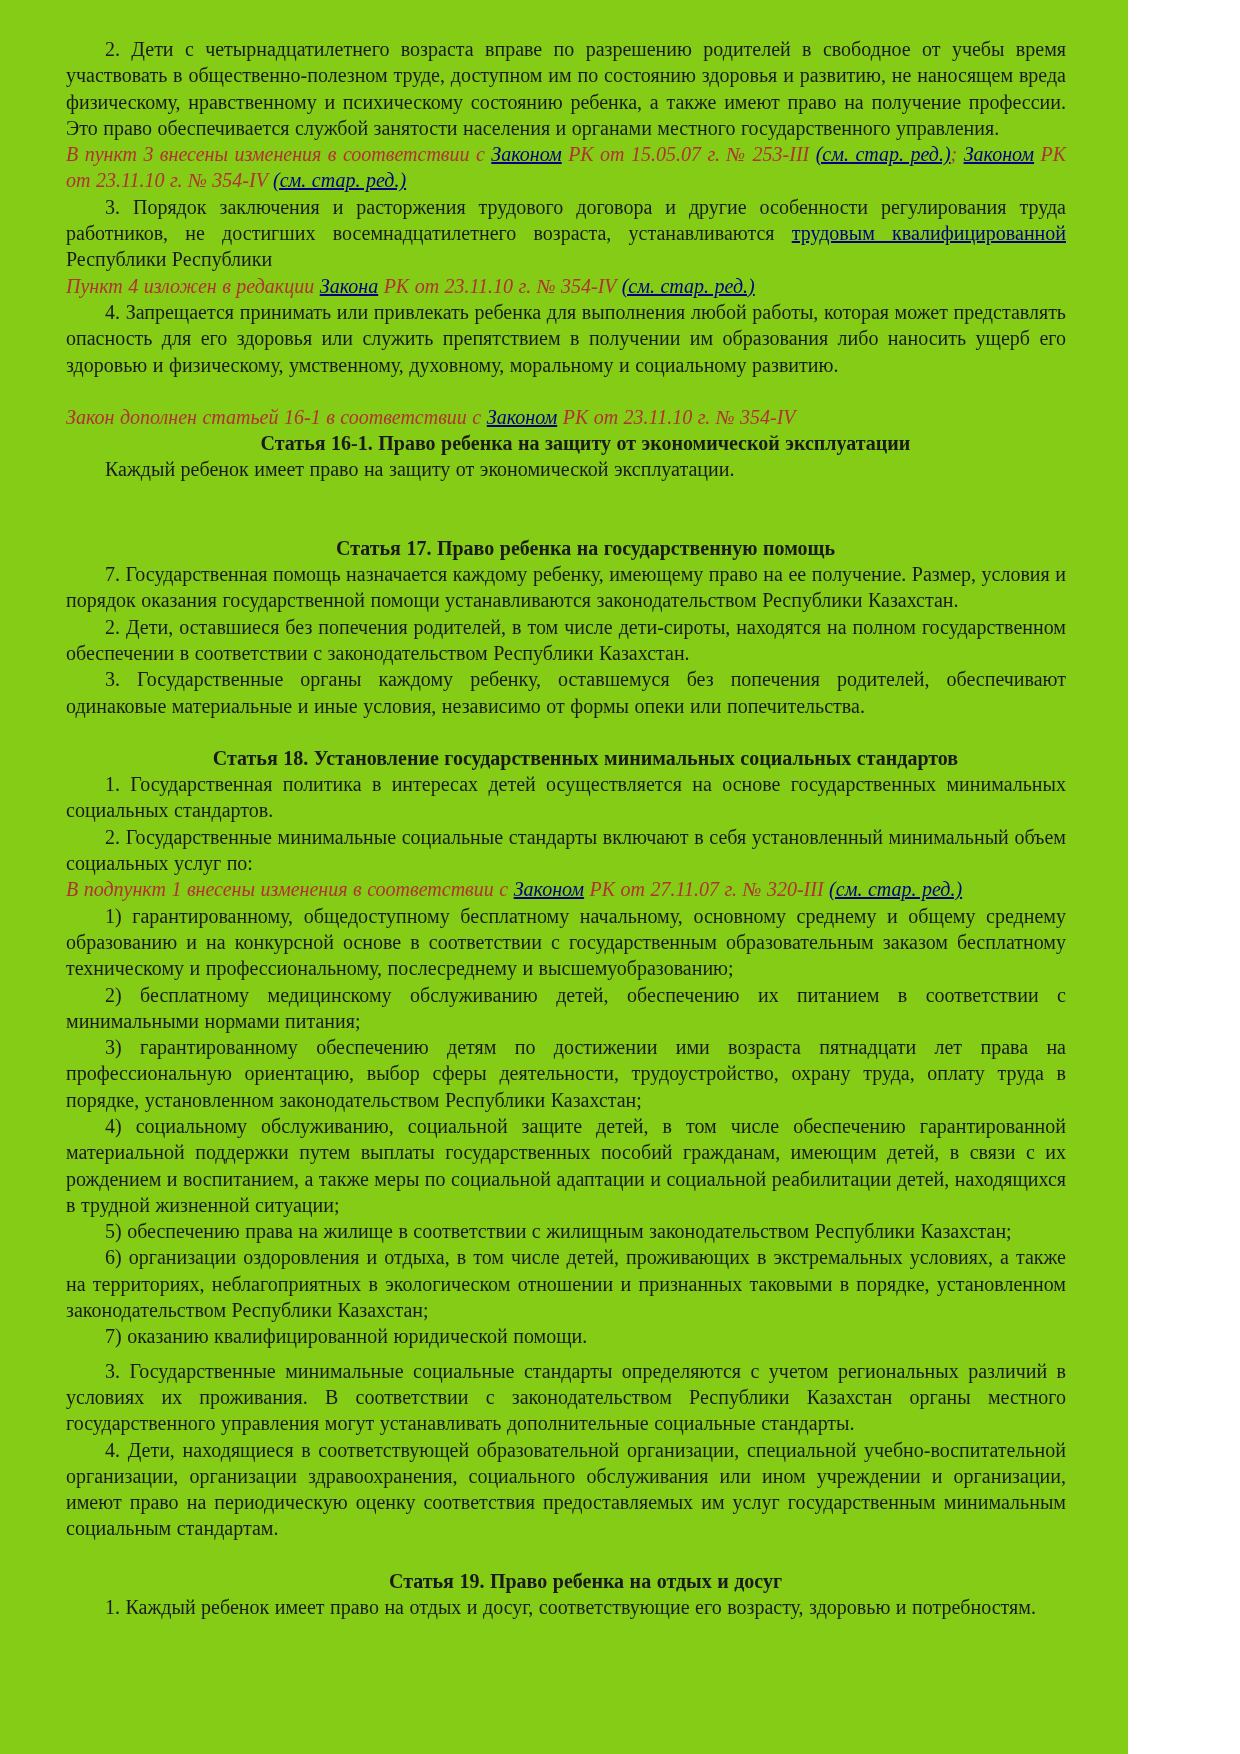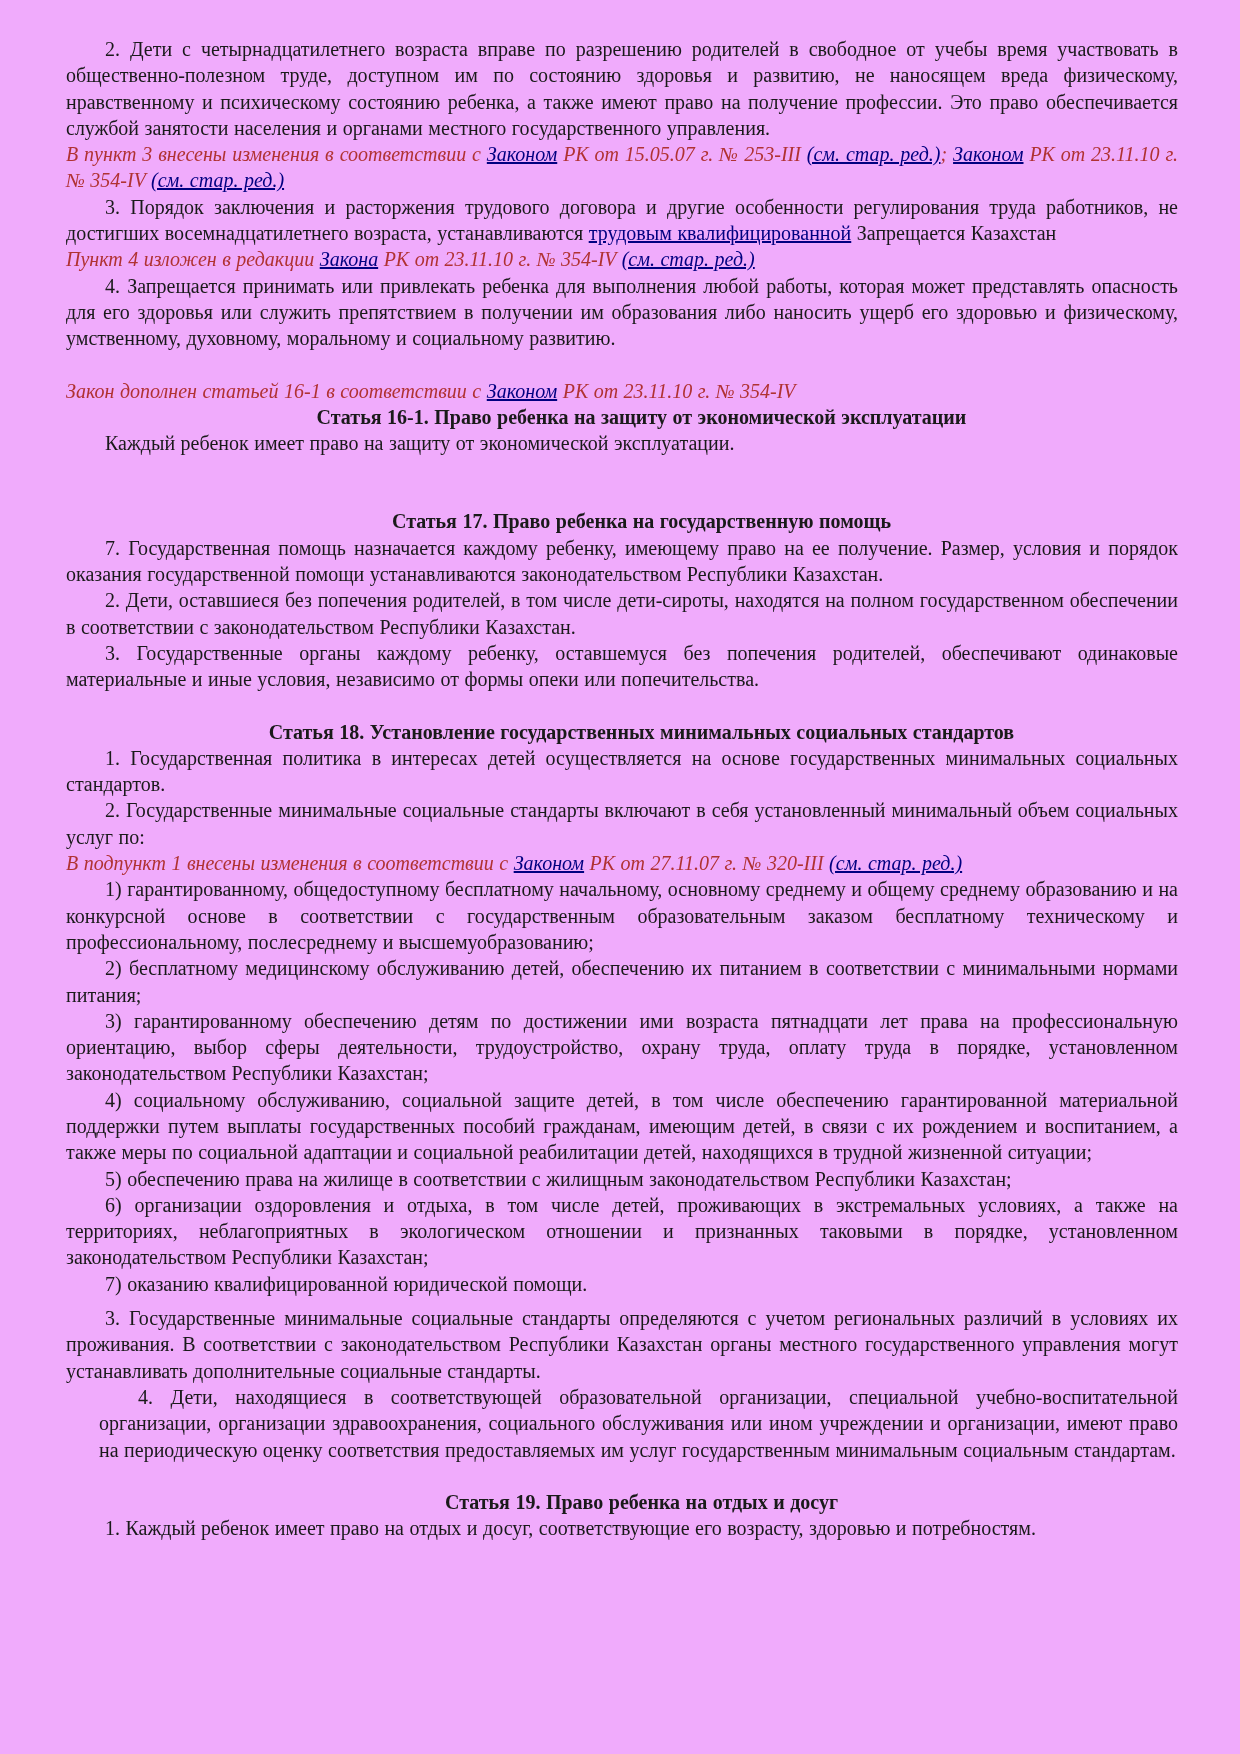--- a/index.html
+++ b/index.html
@@ -2,24 +2,24 @@
 <html lang="ru"><head>
 <meta charset="utf-8">
 <style>
   html, body {
     margin: 0;
     padding: 0;
     background: #ffffff;
   }
   .page {
     position: relative;
-    width: 1240px;
+    width: 1128px;
     min-height: 1754px;
     box-sizing: border-box;
-    background: #f0abfc;
+    background: #84cc16;
     padding: 36px 62px 40px 66px;
     font-family: "Liberation Serif", "DejaVu Serif", serif;
     font-size: 20px;
     line-height: 26.3px;
     color: #1a1a1a;
     word-spacing: 0.5px;
   }
   .para {
     margin: 0;
     text-align: justify;
@@ -48,21 +48,21 @@
     font-style: italic;
   }
 </style>
 </head>
 <body>
 
 <div class="page">
   <div id="doc-content">
       <p class="para" style="color: rgb(26, 26, 26);"><span>2. Дети с четырнадцатилетнего возраста вправе по разрешению родителей в свободное от учебы время участвовать в общественно-полезном труде, доступном им по состоянию здоровья и развитию, не наносящем вреда физическому, нравственному и психическому состоянию ребенка, а также имеют право на получение профессии. Это право обеспечивается службой занятости населения и органами местного государственного управления.</span></p>
       <p class="note" style="color: rgb(176, 50, 50);"><span>В пункт 3 внесены изменения в соответствии с </span><a class="law-link" style="color: rgb(0, 0, 128);">Законом</a><span> РК от 15.05.07 г. № 253-III </span><a class="law-link" style="color: rgb(0, 0, 128);">(см. стар. ред.)</a><span>; </span><a class="law-link" style="color: rgb(0, 0, 128);">Законом</a><span> РК от 23.11.10 г. № 354-IV </span><a class="law-link" style="color: rgb(0, 0, 128);">(см. стар. ред.)</a></p>
-      <p class="para" style="color: rgb(26, 26, 26);"><span>3. Порядок заключения и расторжения трудового договора и другие особенности регулирования труда работников, не достигших восемнадцатилетнего возраста, устанавливаются </span><a class="law-link" style="color: rgb(0, 0, 128);">трудовым квалифицированной</a><span> Запрещается Казахстан</span></p>
+      <p class="para" style="color: rgb(26, 26, 26);"><span>3. Порядок заключения и расторжения трудового договора и другие особенности регулирования труда работников, не достигших восемнадцатилетнего возраста, устанавливаются </span><a class="law-link" style="color: rgb(0, 0, 128);">трудовым квалифицированной</a><span> Республики Республики</span></p>
       <p class="note" style="color: rgb(176, 50, 50);"><span>Пункт 4 изложен в редакции </span><a class="law-link" style="color: rgb(0, 0, 128);">Закона</a><span> РК от 23.11.10 г. № 354-IV </span><a class="law-link" style="color: rgb(0, 0, 128);">(см. стар. ред.)</a></p>
       <p class="para" style="color: rgb(26, 26, 26);"><span>4. Запрещается принимать или привлекать ребенка для выполнения любой работы, которая может представлять опасность для его здоровья или служить препятствием в получении им образования либо наносить ущерб его здоровью и физическому, умственному, духовному, моральному и социальному развитию.</span></p>
       <div class="spacer"></div>
       <p class="note" style="color: rgb(176, 50, 50);"><span>Закон дополнен статьей 16-1 в соответствии с </span><a class="law-link" style="color: rgb(0, 0, 128);">Законом</a><span> РК от 23.11.10 г. № 354-IV</span></p>
       <p class="heading" style="color: rgb(26, 26, 26);"><span>Статья 16-1. Право ребенка на защиту от экономической эксплуатации</span></p>
       <p class="para" style="color: rgb(26, 26, 26);"><span>Каждый ребенок имеет право на защиту от экономической эксплуатации.</span></p>
       <div class="spacer"></div>
       <div class="spacer"></div>
       <p class="heading" style="color: rgb(26, 26, 26);"><span>Статья 17. Право ребенка на государственную помощь</span></p>
       <p class="para" style="color: rgb(26, 26, 26);"><span>7. Государственная помощь назначается каждому ребенку, имеющему право на ее получение. Размер, условия и порядок оказания государственной помощи устанавливаются законодательством Республики Казахстан.</span></p>
@@ -74,18 +74,18 @@
       <p class="para" style="color: rgb(26, 26, 26);"><span>2. Государственные минимальные социальные стандарты включают в себя установленный минимальный объем социальных услуг по:</span></p>
       <p class="note" style="color: rgb(176, 50, 50);"><span>В подпункт 1 внесены изменения в соответствии с </span><a class="law-link" style="color: rgb(0, 0, 128);">Законом</a><span> РК от 27.11.07 г. № 320-III </span><a class="law-link" style="color: rgb(0, 0, 128);">(см. стар. ред.)</a></p>
       <p class="para" style="color: rgb(26, 26, 26);"><span>1) гарантированному, общедоступному бесплатному начальному, основному среднему и общему среднему образованию и на конкурсной основе в соответствии с государственным образовательным заказом бесплатному техническому и профессиональному, послесреднему и высшемуобразованию;</span></p>
       <p class="para" style="color: rgb(26, 26, 26);"><span>2) бесплатному медицинскому обслуживанию детей, обеспечению их питанием в соответствии с минимальными нормами питания;</span></p>
       <p class="para" style="color: rgb(26, 26, 26);"><span>3) гарантированному обеспечению детям по достижении ими возраста пятнадцати лет права на профессиональную ориентацию, выбор сферы деятельности, трудоустройство, охрану труда, оплату труда в порядке, установленном законодательством Республики Казахстан;</span></p>
       <p class="para" style="color: rgb(26, 26, 26);"><span>4) социальному обслуживанию, социальной защите детей, в том числе обеспечению гарантированной материальной поддержки путем выплаты государственных пособий гражданам, имеющим детей, в связи с их рождением и воспитанием, а также меры по социальной адаптации и социальной реабилитации детей, находящихся в трудной жизненной ситуации;</span></p>
       <p class="para" style="color: rgb(26, 26, 26);"><span>5) обеспечению права на жилище в соответствии с жилищным законодательством Республики Казахстан;</span></p>
       <p class="para" style="color: rgb(26, 26, 26);"><span>6) организации оздоровления и отдыха, в том числе детей, проживающих в экстремальных условиях, а также на территориях, неблагоприятных в экологическом отношении и признанных таковыми в порядке, установленном законодательством Республики Казахстан;</span></p>
       <p class="para" style="color: rgb(26, 26, 26);"><span>7) оказанию квалифицированной юридической помощи.</span></p>
       <p class="para" style="color: rgb(26, 26, 26); margin-top: 8px;"><span>3. Государственные минимальные социальные стандарты определяются с учетом региональных различий в условиях их проживания. В соответствии с законодательством Республики Казахстан органы местного государственного управления могут устанавливать дополнительные социальные стандарты.</span></p>
-      <p class="para" style="color: rgb(26, 26, 26); margin-left: 33px;"><span>4. Дети, находящиеся в соответствующей образовательной организации, специальной учебно-воспитательной организации, организации здравоохранения, социального обслуживания или ином учреждении и организации, имеют право на периодическую оценку соответствия предоставляемых им услуг государственным минимальным социальным стандартам.</span></p>
+      <p class="para" style="color: rgb(26, 26, 26);"><span>4. Дети, находящиеся в соответствующей образовательной организации, специальной учебно-воспитательной организации, организации здравоохранения, социального обслуживания или ином учреждении и организации, имеют право на периодическую оценку соответствия предоставляемых им услуг государственным минимальным социальным стандартам.</span></p>
       <div class="spacer"></div>
       <p class="heading" style="color: rgb(26, 26, 26);"><span>Статья 19. Право ребенка на отдых и досуг</span></p>
       <p class="para" style="color: rgb(26, 26, 26);"><span>1. Каждый ребенок имеет право на отдых и досуг, соответствующие его возрасту, здоровью и потребностям.</span></p>
     </div>
 </div>
 
 </body></html>

